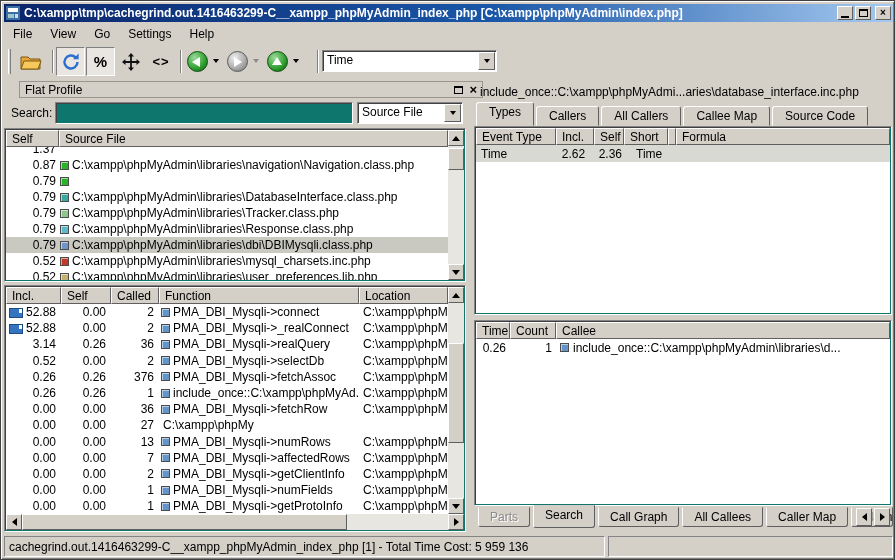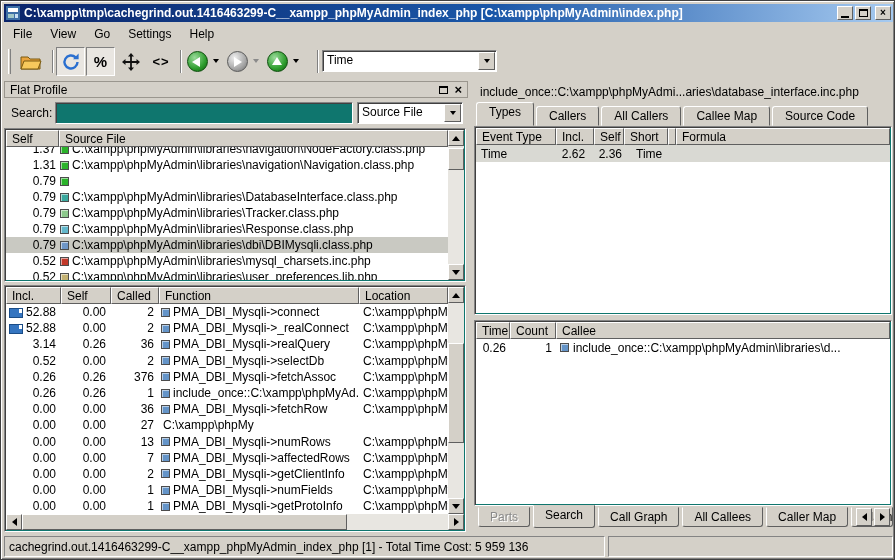--- a/index.html
+++ b/index.html
@@ -39,21 +39,21 @@
   .tri-u{width:0;height:0;border-left:5px solid transparent;border-right:5px solid transparent;border-bottom:8px solid #fff;margin-bottom:2px;}
   .dd{width:0;height:0;border-left:3.5px solid transparent;border-right:3.5px solid transparent;border-top:4px solid #000;}
   .dd.dis{border-top-color:#8a8a8a;}
   .ddbtn{position:absolute;top:10px;display:flex;align-items:center;justify-content:center;width:12px;height:12px;}
   
   .combo{display:flex;align-items:stretch;background:#fff;border:1px solid;border-color:#848484 #fff #fff #848484;box-shadow:inset 1px 1px 0 #404040;}
   .combo .val{flex:1;padding:2px 4px;white-space:nowrap;overflow:hidden;}
   .combo .btn{width:17px;margin:1px;border:1px solid;border-color:#fff #5f5f5f #5f5f5f #fff;background:#d4d0c8;
               display:flex;align-items:center;justify-content:center;}
   
-  .docktitle{left:3px;top:80px;width:464px;height:17px;border:1px solid #9a968e;display:flex;align-items:center;padding:0 5px;}
+  .docktitle{left:18px;top:80px;width:464px;height:17px;border:1px solid #9a968e;display:flex;align-items:center;padding:0 5px;}
   .dockicons{margin-left:auto;display:flex;gap:6px;align-items:center;}
   .dockfloat{width:9px;height:8px;border:1px solid #000;border-top-width:2px;background:transparent;}
   .dockclose{font-weight:bold;font-size:13px;line-height:10px;}
   .searchlbl{left:10px;top:105px;}
   
   .hcell{border:1px solid;border-color:#fff #5f5f5f #5f5f5f #fff;background:#d4d0c8;
          padding:1px 0 0 5px;white-space:nowrap;overflow:hidden;height:17px;}
   .flist{left:3px;top:127px;width:462px;height:154px;}
   .flist-head{position:absolute;left:1px;top:1px;right:17px;height:17px;display:grid;grid-template-columns:53px 1fr;}
   .flist-body{position:absolute;left:1px;top:18px;right:17px;bottom:1px;background:#fff;overflow:hidden;}
@@ -222,27 +222,23 @@
 
   <div class="abs field flist">
     <div class="flist-head">
       <div class="hcell">Self</div>
       <div class="hcell">Source File</div>
     </div>
     <div class="flist-body">
       <div class="flist-inner">
         <div class="frow">
             <div class="num">1.37</div>
-            <div class="pathcell">
-              <span class="sq" style="background: rgb(42, 179, 42);"></span>
-              <span>C:\xampp\phpMyAdmin\libraries\navigation\NodeFactory.class.php</span>
-            </div>
-          </div>
-        <div class="frow">
-            <div class="num">1.31</div>
+          </div>
+        <div class="frow">
+            <div class="num">0.87</div>
             <div class="pathcell">
               <span class="sq" style="background: rgb(42, 179, 42);"></span>
               <span>C:\xampp\phpMyAdmin\libraries\navigation\Navigation.class.php</span>
             </div>
           </div>
         <div class="frow">
             <div class="num">0.79</div>
             <div class="pathcell">
               <span class="sq" style="background: rgb(42, 179, 42);"></span>
             </div>

